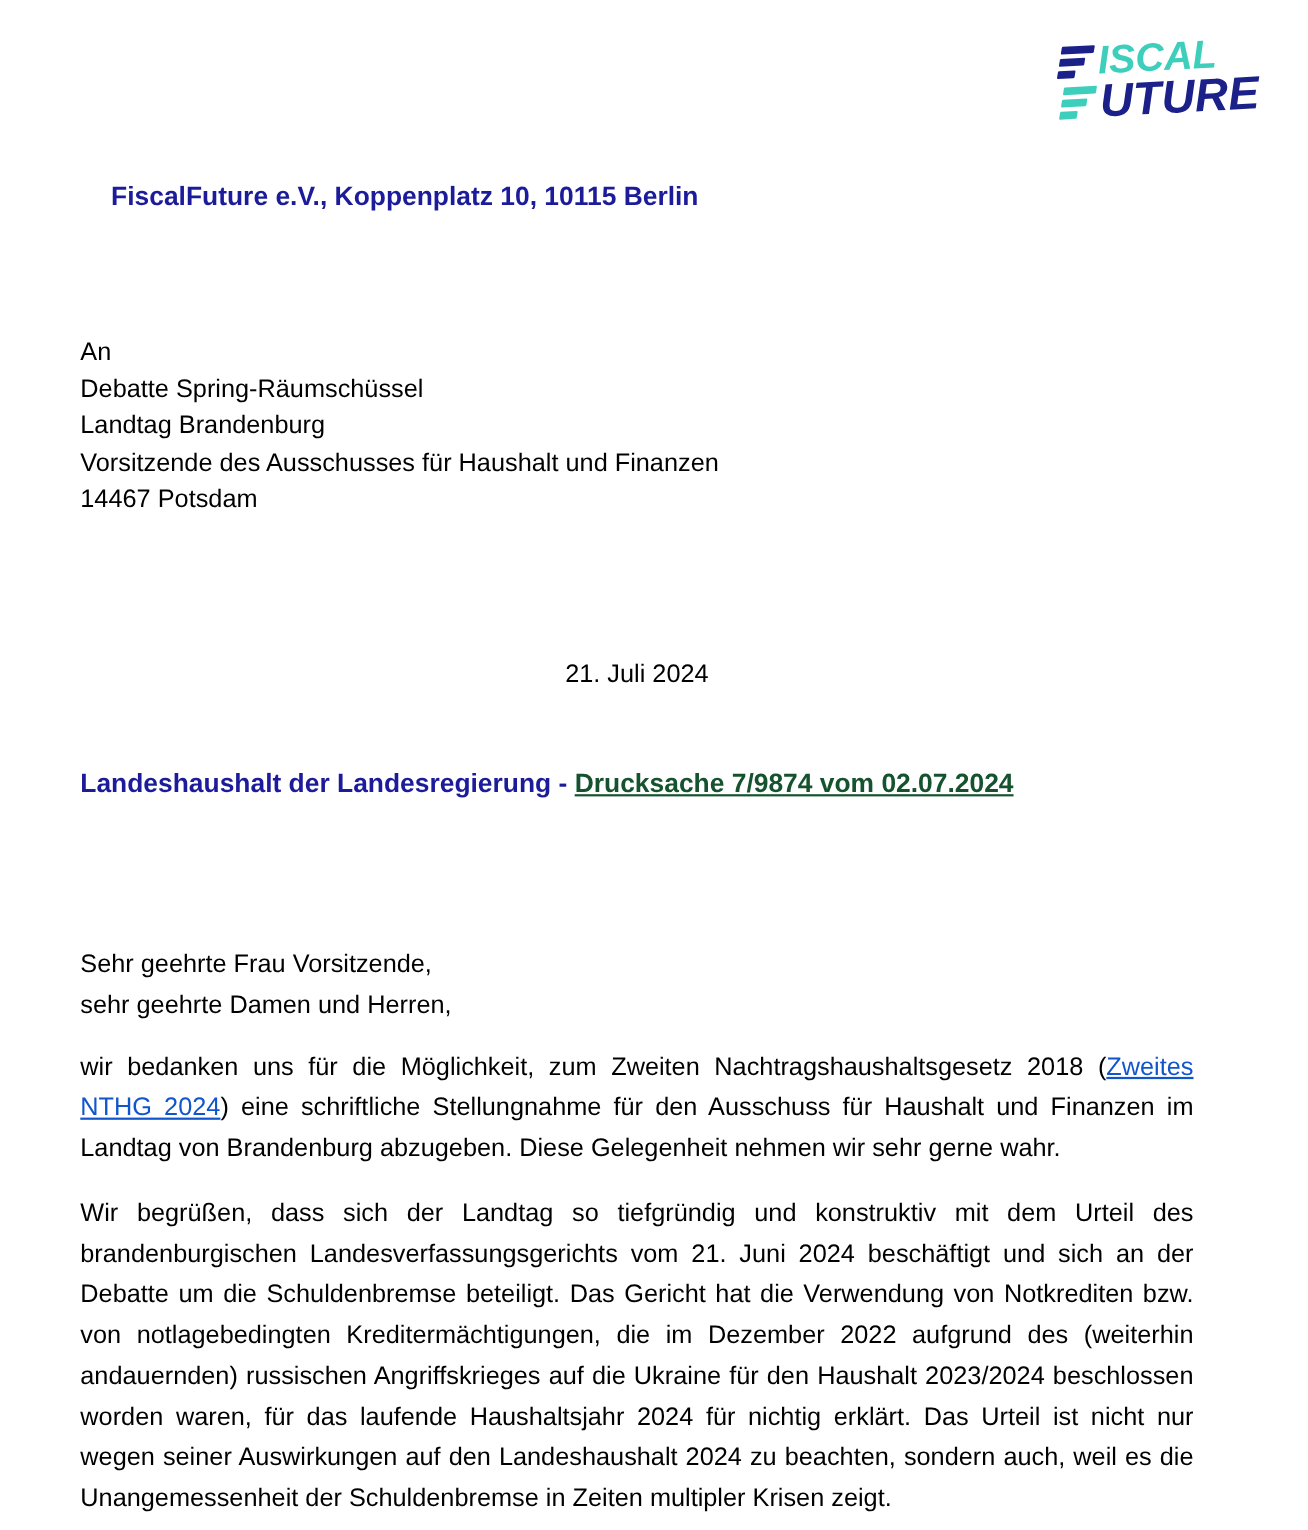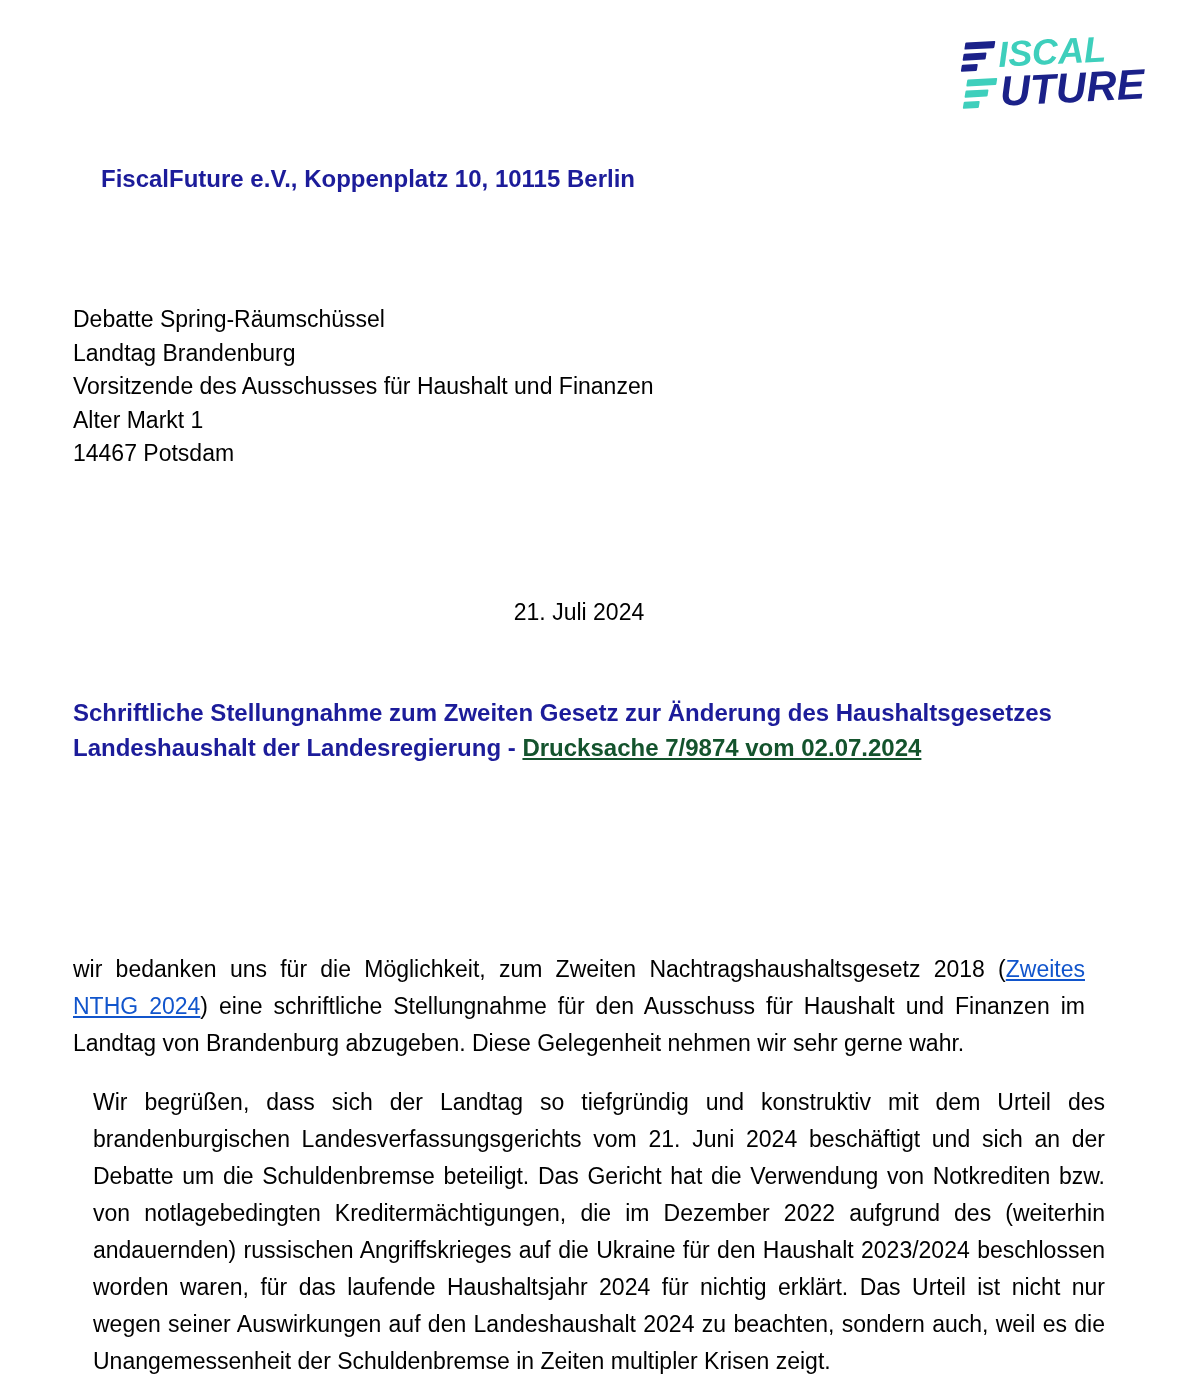--- a/index.html
+++ b/index.html
@@ -85,21 +85,21 @@
     top: 858px;
     font-size: 23px;
     line-height: 37px;
   }
   .para {
     font-size: 23px;
     line-height: 37px;
     text-align: justify;
   }
   .para1 { top: 951px; }
-  .para2 { top: 1084px; margin-left: 20px; }
+  .para2 { top: 1084px; }
 
   a.doc-link {
     cursor: pointer;
     text-decoration: underline;
   }
 </style>
 </head>
 <body>
 
 <div class="page">
@@ -119,32 +119,35 @@
         <i class="b2" style="background:#3ecfbc"></i>
         <i class="b3" style="background:#3ecfbc"></i>
       </span>
       <span class="logo-word2" style="color:#1b2189">UTURE</span>
     </div>
   </div>
 
   <div class="abs sender-line" style="color:#1c1c9a">FiscalFuture e.V., Koppenplatz 10, 10115 Berlin</div>
 
   <div class="abs recipient">
+    <div>An</div>
     <div>Debatte Spring-Räumschüssel</div>
     <div>Landtag Brandenburg</div>
     <div>Vorsitzende des Ausschusses für Haushalt und Finanzen</div>
-    <div>Alter Markt 1</div>
     <div>14467 Potsdam</div>
   </div>
 
   <div class="abs date-line">21. Juli 2024</div>
 
   <div class="abs subject" style="color:#1c1c9a">
-    <div>Schriftliche Stellungnahme zum Zweiten Gesetz zur Änderung des Haushaltsgesetzes</div>
     <div><span>Landeshaushalt der Landesregierung - </span><a class="doc-link" style="color:#14532d">Drucksache 7/9874 vom 02.07.2024</a></div>
   </div>
 
+  <div class="abs salutation">
+    <div>Sehr geehrte Frau Vorsitzende,</div>
+    <div>sehr geehrte Damen und Herren,</div>
+  </div>
 
   <div class="abs para para1"><span>wir bedanken uns für die Möglichkeit, zum Zweiten Nachtragshaushaltsgesetz 2018 (</span><a class="doc-link" style="color:#1155cc">Zweites NTHG 2024</a><span>) eine schriftliche Stellungnahme für den Ausschuss für Haushalt und Finanzen im Landtag von Brandenburg abzugeben. Diese Gelegenheit nehmen wir sehr gerne wahr.</span></div>
 
   <div class="abs para para2">Wir begrüßen, dass sich der Landtag so tiefgründig und konstruktiv mit dem Urteil des brandenburgischen Landesverfassungsgerichts vom 21. Juni 2024 beschäftigt und sich an der Debatte um die Schuldenbremse beteiligt. Das Gericht hat die Verwendung von Notkrediten bzw. von notlagebedingten Kreditermächtigungen, die im Dezember 2022 aufgrund des (weiterhin andauernden) russischen Angriffskrieges auf die Ukraine für den Haushalt 2023/2024 beschlossen worden waren, für das laufende Haushaltsjahr 2024 für nichtig erklärt. Das Urteil ist nicht nur wegen seiner Auswirkungen auf den Landeshaushalt 2024 zu beachten, sondern auch, weil es die Unangemessenheit der Schuldenbremse in Zeiten multipler Krisen zeigt.</div>
 
 </div>
 
 </body></html>

